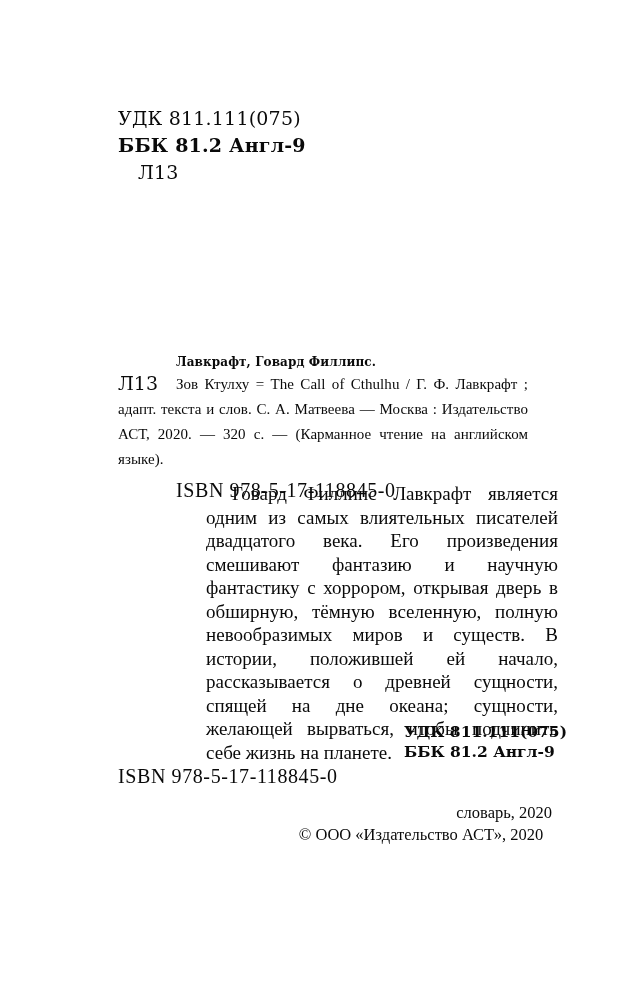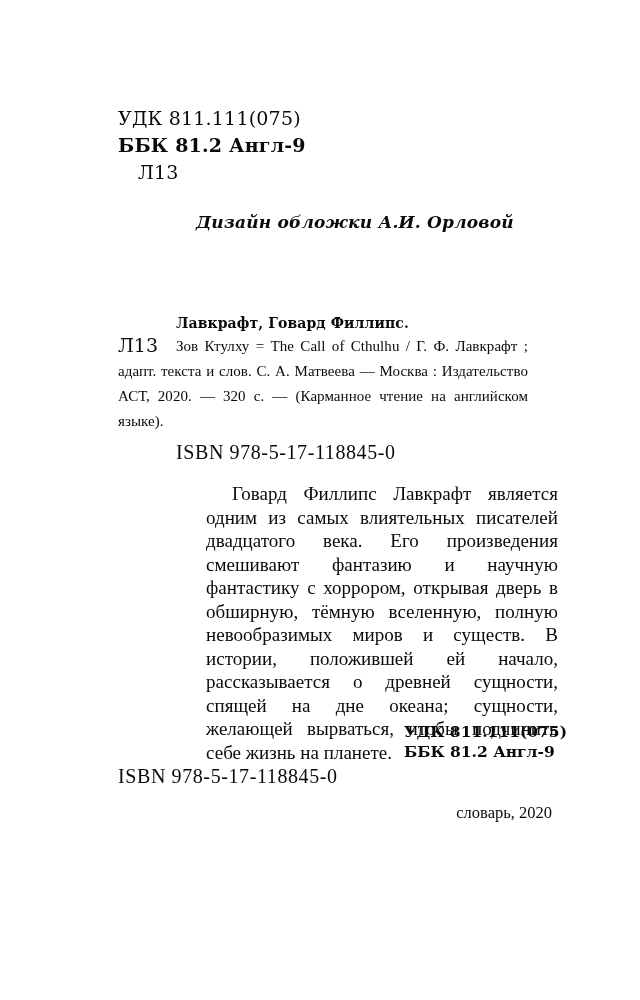--- a/index.html
+++ b/index.html
@@ -52,23 +52,24 @@
   
   .record {
     position: absolute;
     left: 118px;
     top: 315px;
     width: 410px;
   }
   .record .author {
     font-family: "DejaVu Serif", serif;
     font-weight: 700;
-    font-size: 14px;
+    font-size: 12px;
     margin-left: 58px;
     letter-spacing: 0.1px;
+    margin-top: 40px;
   }
   .record-body {
     position: relative;
     margin-top: 3px;
   }
   .record .shelfmark {
     position: absolute;
     left: 0;
     top: 0;
     font-family: "DejaVu Serif", serif;
@@ -152,21 +153,20 @@
 <body>
 
 <div class="page">
 
   <div class="udk-block">
     <div class="line-udk">УДК 811.111(075)</div>
     <div class="line-bbk">ББК 81.2 Англ-9</div>
     <div class="line-code">Л13</div>
   </div>
 
-  <div class="designer">Дизайн обложки А.И. Орловой</div>
 
   <div class="record">
     <div class="author">Лавкрафт, Говард Филлипс.</div>
     <div class="record-body">
       <span class="shelfmark">Л13</span>
       <div class="desc">Зов Ктулху = The Call of Cthulhu / Г. Ф. Лавкрафт ; адапт. текста и слов. С. А. Матвеева — Москва : Издательство АСТ, 2020. — 320 с. — (Карманное чтение на английском языке).</div>
     </div>
     <div class="isbn-main">ISBN 978-5-17-118845-0</div>
   </div>
 
@@ -176,15 +176,16 @@
 
   <div class="udk-repeat">
     <div>УДК 811.111(075)</div>
     <div>ББК 81.2 Англ-9</div>
   </div>
 
   <div class="isbn-bottom">ISBN 978-5-17-118845-0</div>
 
   <div class="copyright">
     <span class="c-line indent">словарь, 2020</span>
+    <span class="c-line">© ООО «Издательство АСТ», 2020</span>
   </div>
 
 </div>
 
 </body></html>

